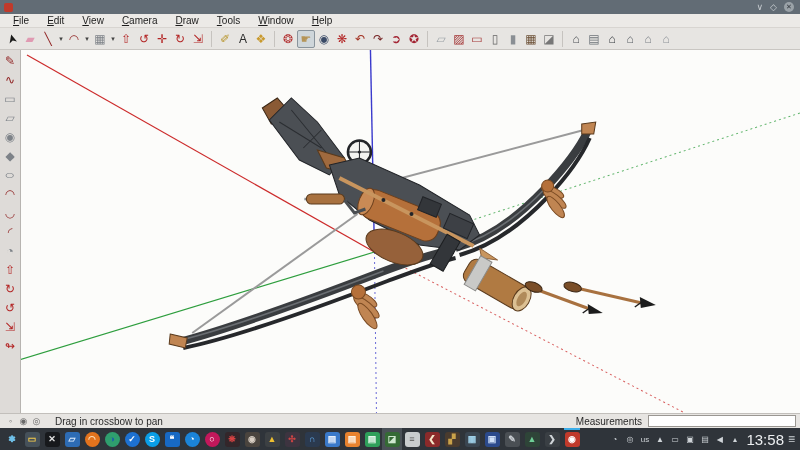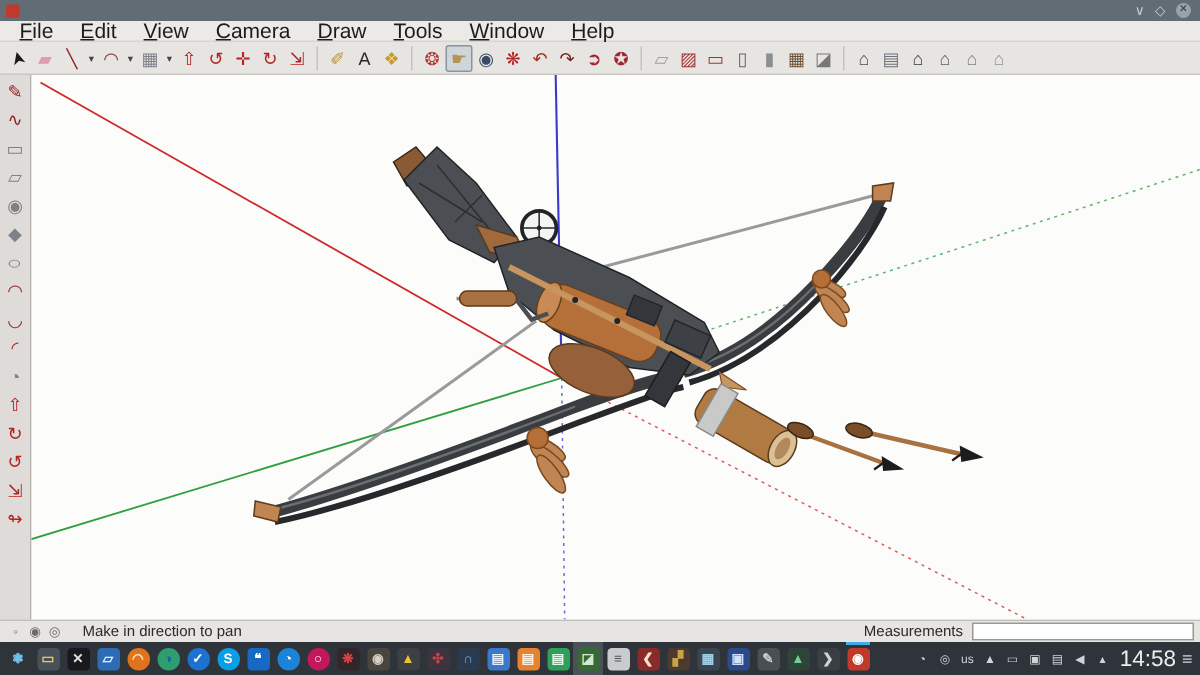--- a/index.html
+++ b/index.html
@@ -8,21 +8,21 @@
 
   
   .titlebar { height:14px; background:#626c75; display:flex; align-items:center; color:#e8ecee; font-size:10px; position:relative; flex:0 0 auto; }
   .tb-appicon { width:9px; height:9px; background:#c03a2b; border-radius:2px; margin-left:4px; }
   .tb-title { position:absolute; left:0; right:0; text-align:center; pointer-events:none; }
   .tb-winbtns { margin-left:auto; display:flex; align-items:center; gap:7px; padding-right:6px; z-index:2; }
   .winbtn { font-size:9px; line-height:10px; color:#c8cdd1; cursor:default; }
   .winbtn.close { width:10px; height:10px; background:#9aa2a8; color:#343a40; border-radius:50%; text-align:center; font-size:7px; line-height:10px; }
 
   
-  .menubar { height:14px; background:#eceae7; border-bottom:1px solid #d8d5d1; display:flex; align-items:center; padding-left:4px; font-size:14px; color:#1c1c1c; flex:0 0 auto; }
+  .menubar { height:14px; background:#eceae7; border-bottom:1px solid #d8d5d1; display:flex; align-items:center; padding-left:4px; font-size:10px; color:#1c1c1c; flex:0 0 auto; }
   .menu-item { padding:0 9px; line-height:13px; }
   .menu-item u { text-decoration:underline; }
 
   
   .toolbar { height:22px; background:#e7e5e2; border-bottom:1px solid #c9c6c2; display:flex; align-items:center; padding-left:3px; flex:0 0 auto; }
   .tb-group { display:flex; align-items:center; }
   .tb-sep { width:1px; height:16px; background:#c6c3bf; margin:0 4px; }
   .tool-btn { width:18px; height:18px; display:flex; align-items:center; justify-content:center; font-size:12px; line-height:18px; border:1px solid transparent; border-radius:2px; }
   .tool-btn.active { background:#cfd6da; border:1px solid #8a949c; }
   .tool-dd { width:8px; font-size:7px; color:#444; text-align:center; }
@@ -361,21 +361,21 @@
       </svg>
     </div>
   </div>
 
   <div class="statusbar">
     <span id="statusicons" style="display:flex;">
         <span class="status-ico">◦</span>
         <span class="status-ico">◉</span>
         <span class="status-ico">◎</span>
       </span>
-    <span class="status-hint">Make in direction to pan</span>
+    <span class="status-hint">Drag in crossbow to pan</span>
     <span class="meas-label">Measurements</span>
     <input class="meas-input" value="" style="">
   </div>
 
   <div class="taskbar">
     <span id="taskapps" style="display:flex;">
         <span class="task-cell">
           <span class="task-ico" style="color: rgb(111, 192, 232);">❃</span>
         </span>
         <span class="task-cell">
@@ -468,16 +468,16 @@
         <span class="tray-ico">◔</span>
         <span class="tray-ico">◎</span>
         <span class="tray-ico kbd">us</span>
         <span class="tray-ico">▲</span>
         <span class="tray-ico">▭</span>
         <span class="tray-ico">▣</span>
         <span class="tray-ico">▤</span>
         <span class="tray-ico">◀</span>
         <span class="tray-ico">▴</span>
       </span>
-    <span class="clock">14:58</span>
+    <span class="clock">13:58</span>
     <span class="tb-menu">≡</span>
   </div>
 </div>
 
 </body></html>

